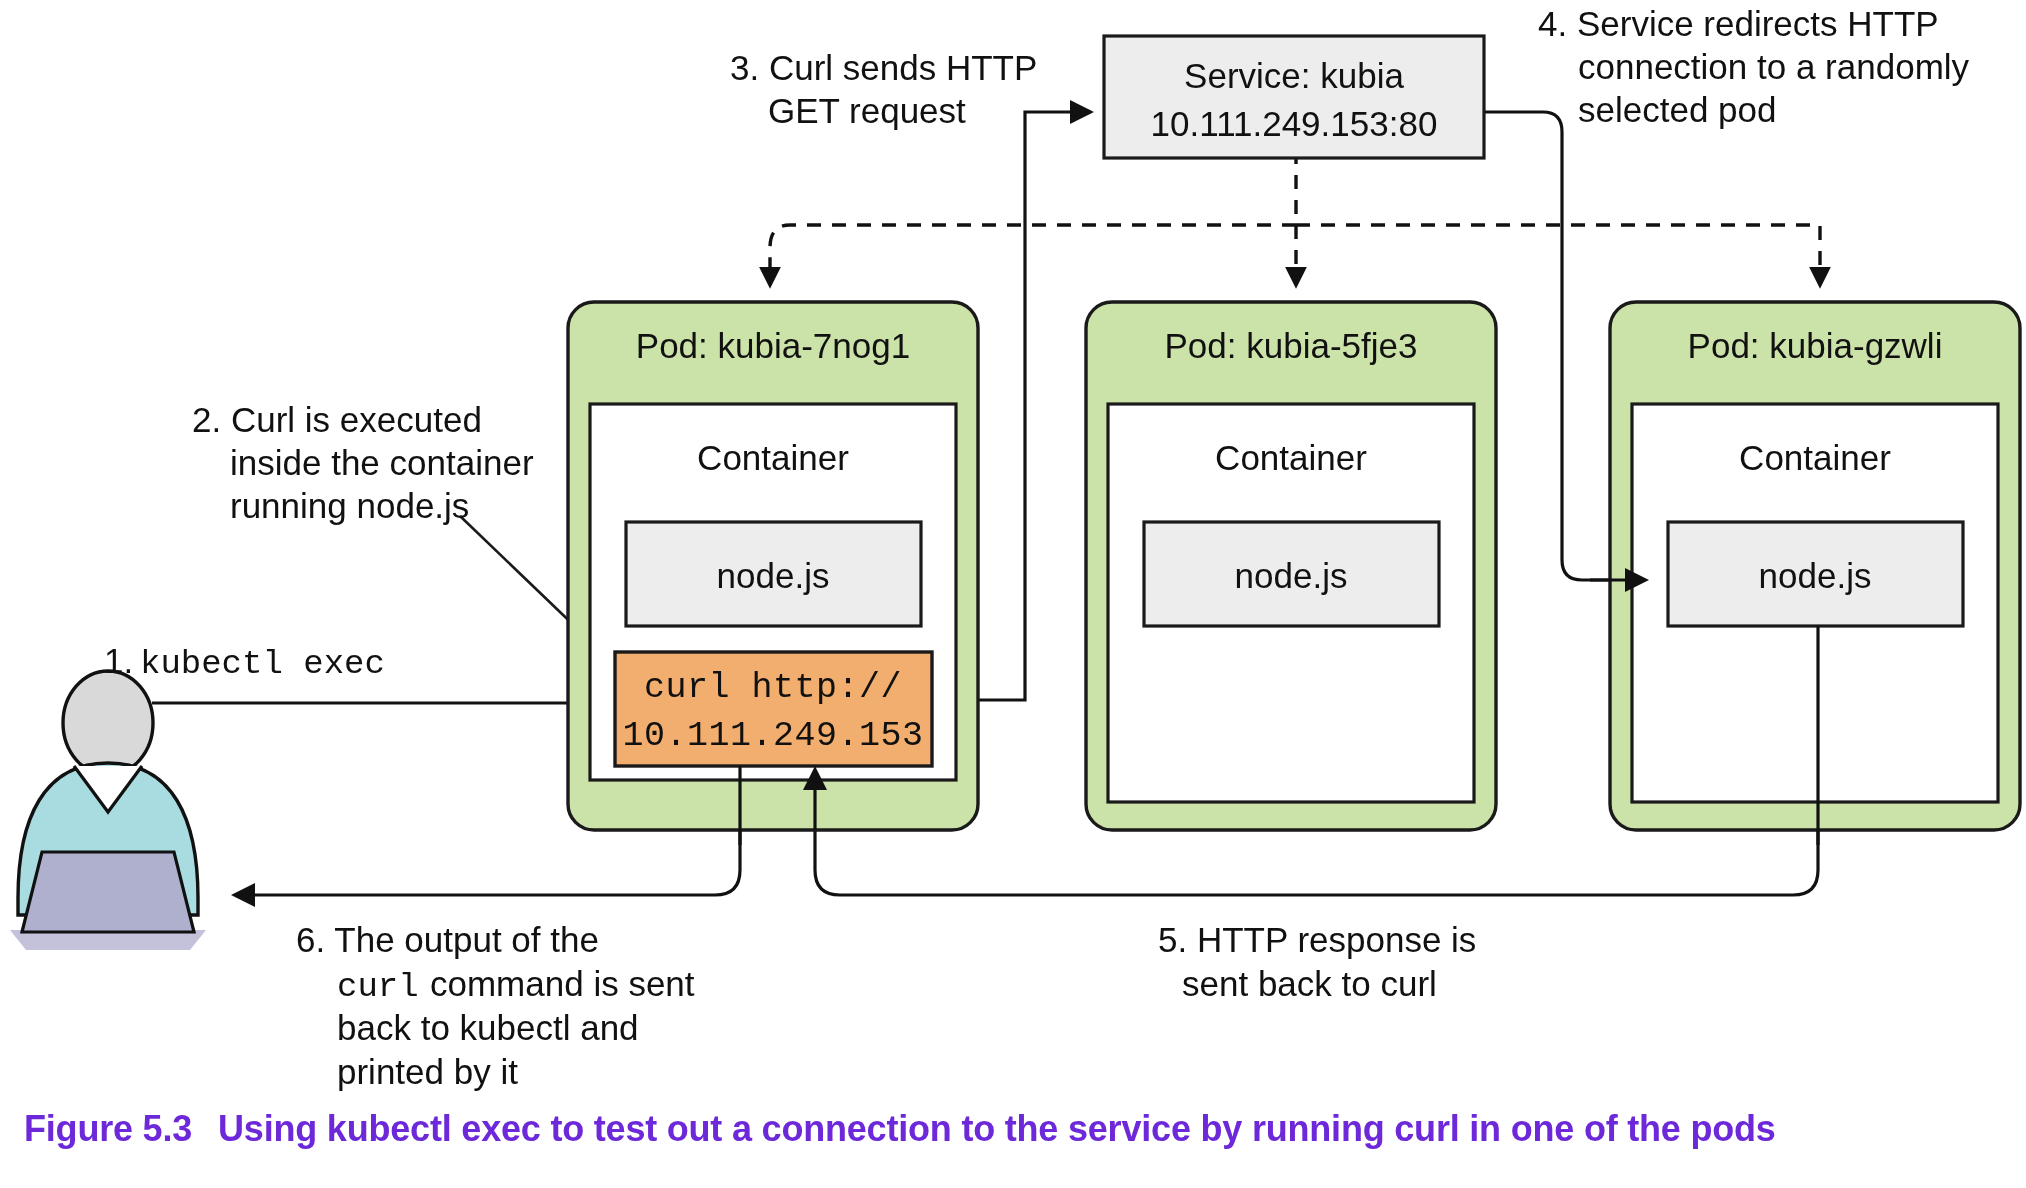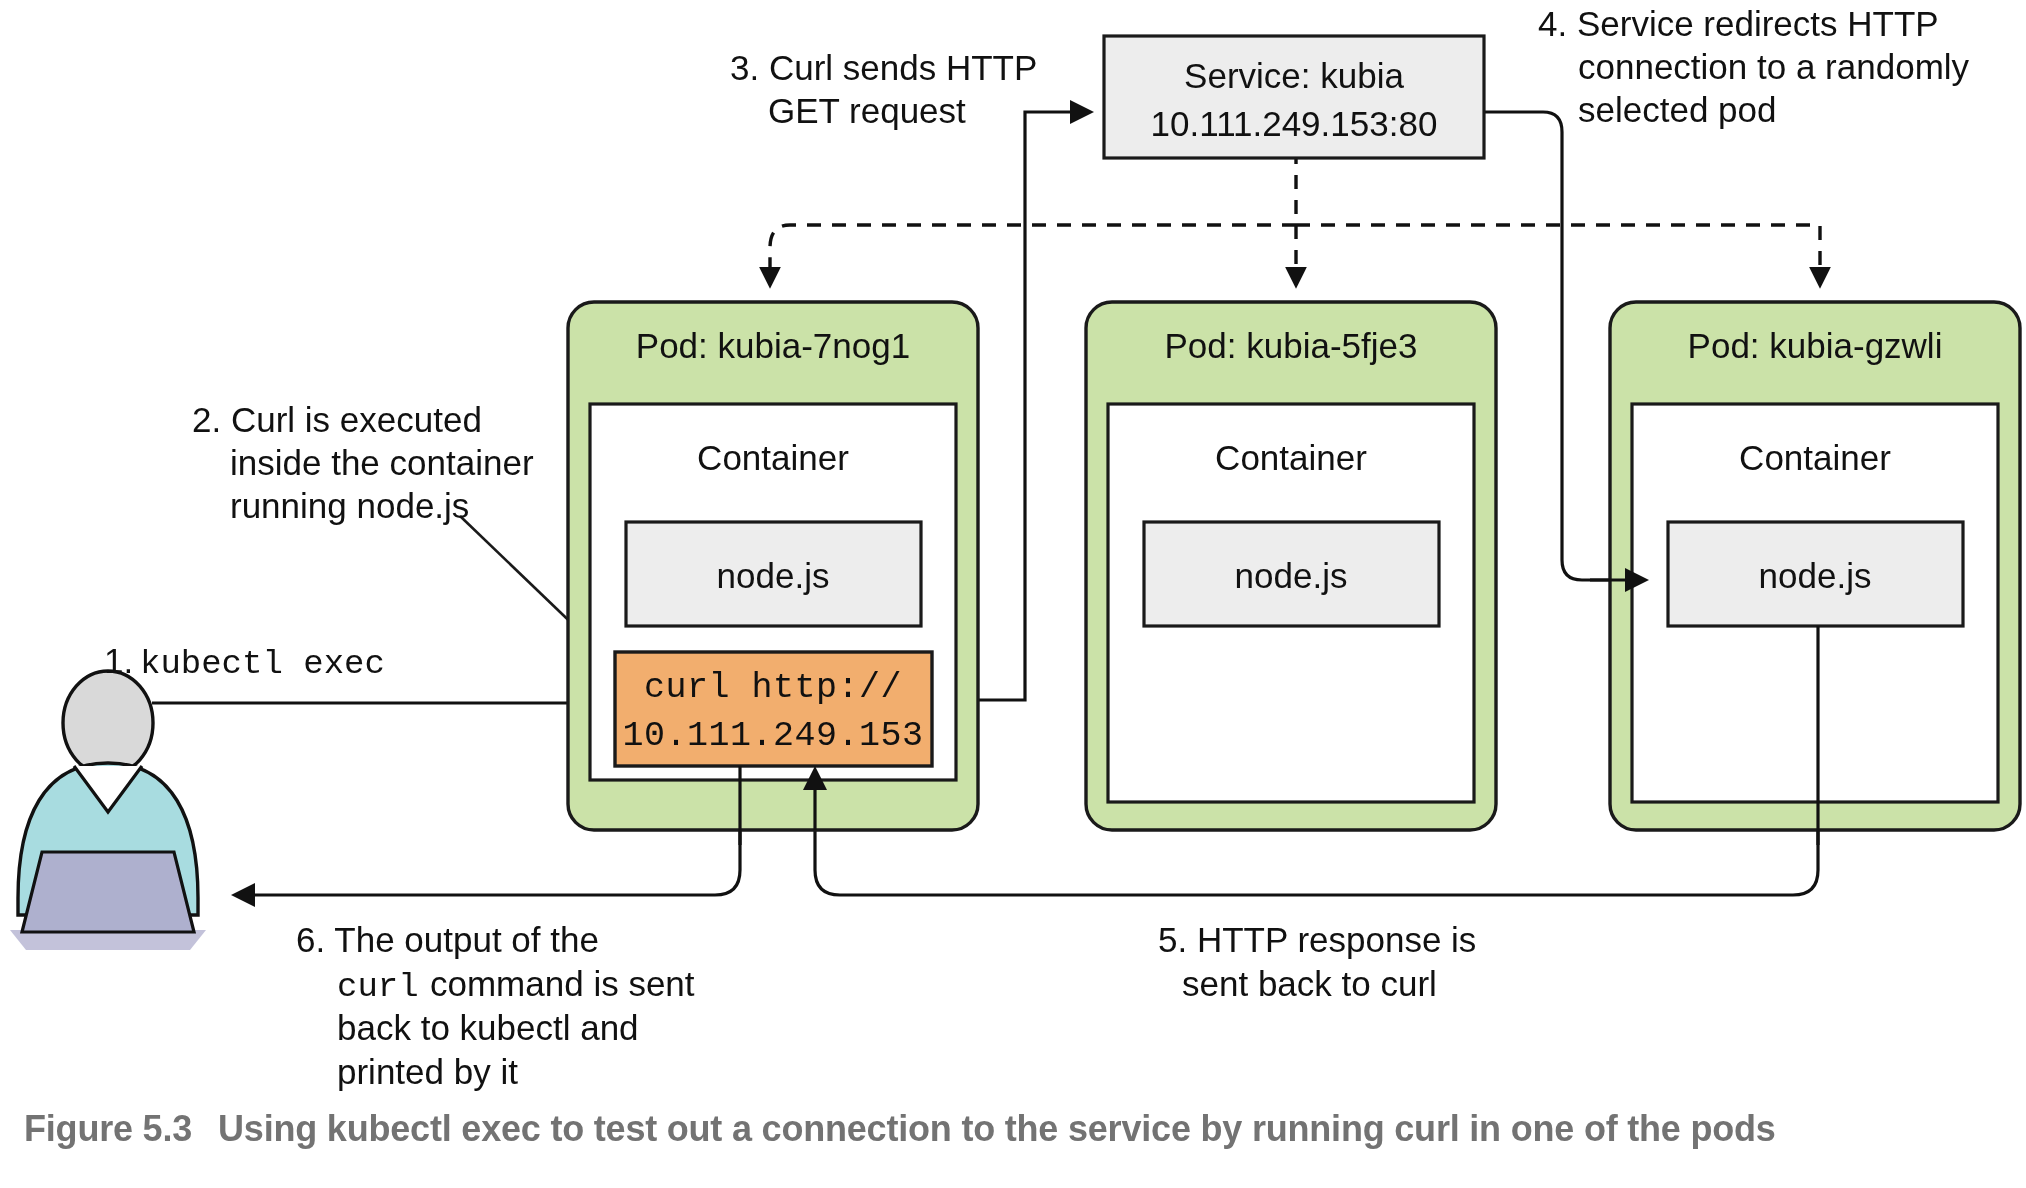--- a/index.html
+++ b/index.html
@@ -112,21 +112,21 @@
     stroke: none;
   }
   .caption {
     position: absolute;
     left: 24px;
     top: 1108px;
     width: 1980px;
     font-family: "Liberation Sans", sans-serif;
     font-size: 36px;
     font-weight: bold;
-    color: #737373;
+    color: #6d28d9;
     letter-spacing: -0.2px;
     white-space: nowrap;
   }
   .caption .cap-num {
     margin-right: 26px;
   }
 </style>
 </head>
 <body>
 

